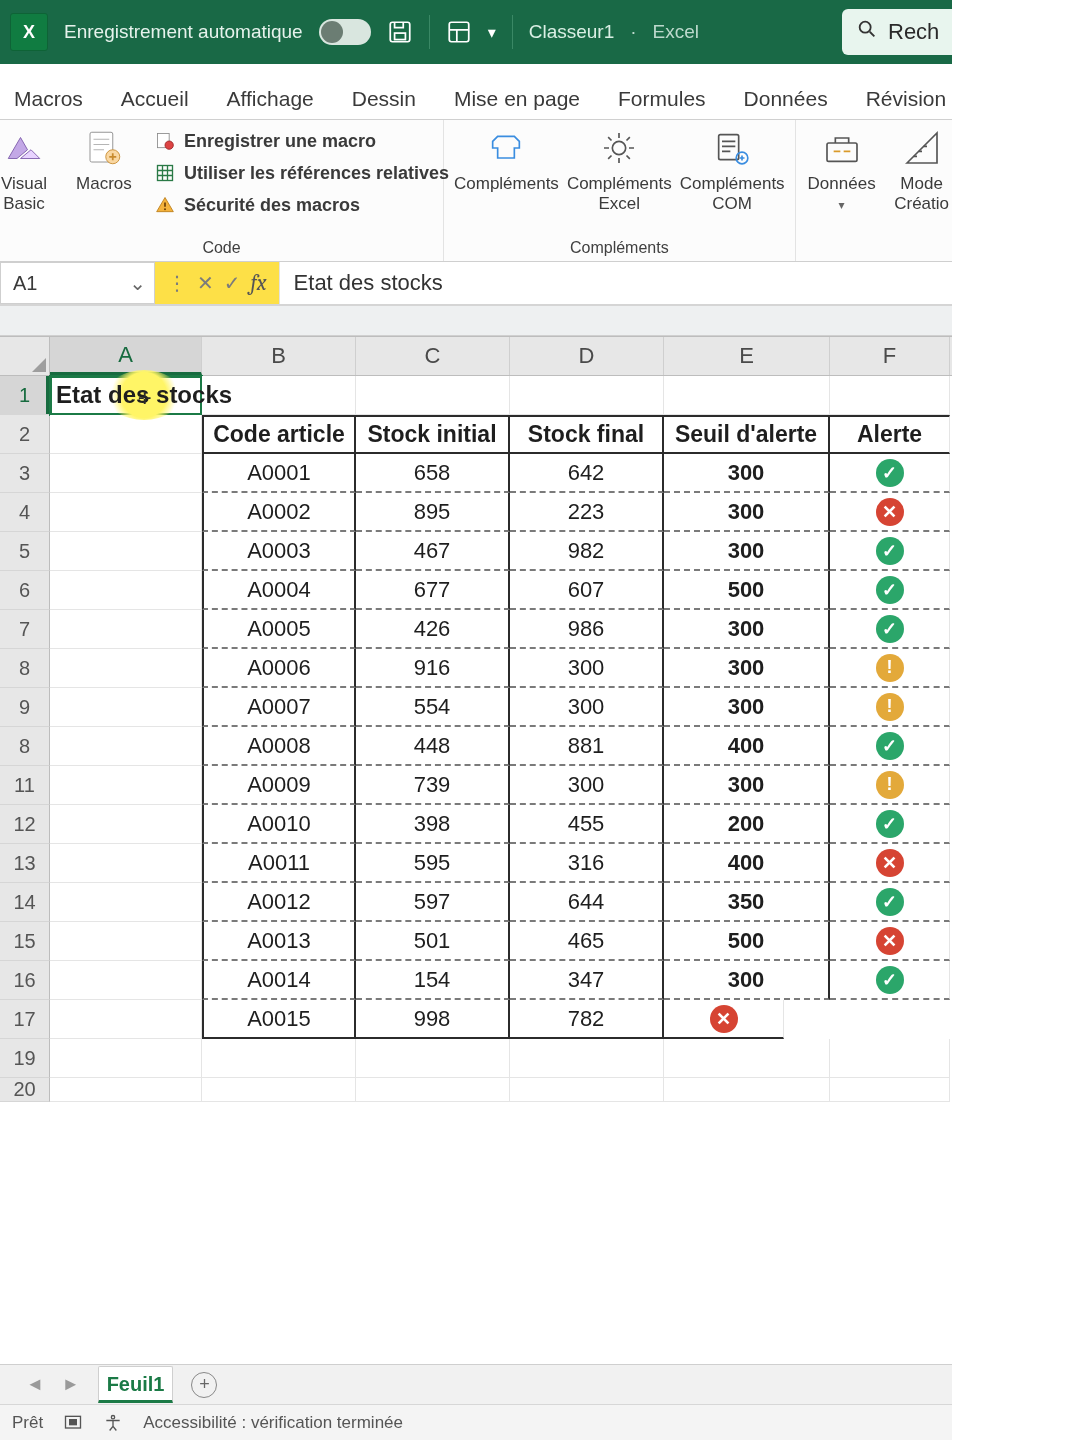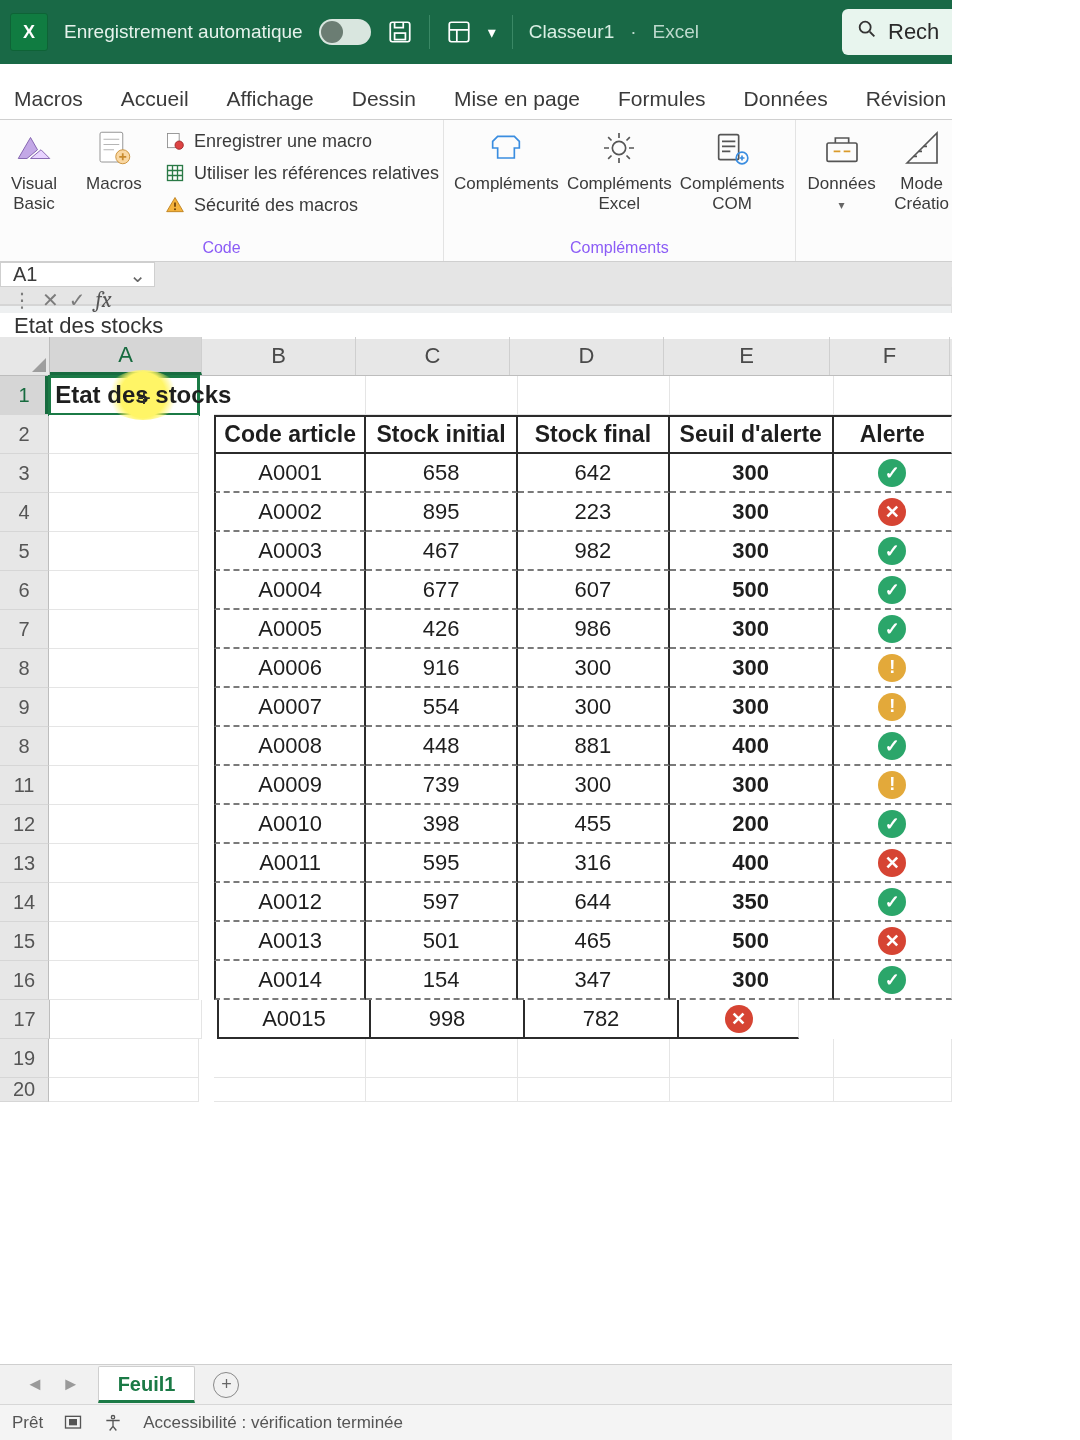--- a/index.html
+++ b/index.html
@@ -20,28 +20,28 @@
   
   .tabs { height:56px; width:100%; background:#fff; display:flex; align-items:flex-end; padding:0 10px; gap:30px; border-bottom:1px solid #d0d0d0; }
   .tab { font-size:21px; color:#3a3a3a; padding:8px 4px; cursor:pointer; white-space:nowrap; }
 
   
   .ribbon { height:142px; width:100%; background:#fcfcfc; border-bottom:1px solid #cfcfcf; display:flex; align-items:stretch; }
   .group { display:flex; flex-direction:column; align-items:center; justify-content:flex-start; padding:6px 10px 2px; border-right:1px solid #e3e3e3; position:relative; }
   .group-row { display:flex; align-items:flex-start; gap:8px; }
   .big-btn { display:flex; flex-direction:column; align-items:center; gap:4px; font-size:17px; color:#3b3b3b; min-width:72px; text-align:center; }
   .big-icon { width:44px; height:44px; display:flex; align-items:center; justify-content:center; }
-  .group-label { font-size:16px; color:#8b5cf6; position:absolute; bottom:4px; left:0; right:0; text-align:center; }
+  .group-label { font-size:16px; color:#404040; position:absolute; bottom:4px; left:0; right:0; text-align:center; }
   .small-list { display:flex; flex-direction:column; gap:10px; padding:4px 6px; }
-  .small-item { display:flex; align-items:center; gap:8px; font-size:18px; color:#3a3a3a; white-space:nowrap; }
+  .small-item { display:flex; align-items:center; gap:8px; font-size:18px; color:#3a3a3a; white-space:nowrap;font-weight:bold; }
   .si { width:22px; height:22px; display:flex; align-items:center; justify-content:center; }
   .group-comp .big-btn { min-width:100px; }
 
   
-  .namebox-row { height:44px; width:100%; border-bottom:2px solid #d5d5d5; display:flex; align-items:stretch; background:#e5e5e5;flex-direction:column; }
+  .namebox-row { height:44px; width:100%; border-bottom:2px solid #d5d5d5; display:flex; align-items:stretch; background:#fde047; }
   .name-box { width:155px; border:1px solid #cfcfcf; display:flex; align-items:center; padding:0 12px; font-size:20px; color:#3a3a3a; background:#fff; position:relative; }
   .name-dd { position:absolute; right:8px; color:#666; }
   .fx-ctrls { display:flex; align-items:center; gap:10px; padding:0 12px; border-right:1px solid #e2e2e2; }
   .fx-btn { color:#7c7c7c; font-size:20px; }
   .fx-label { font-style:italic; font-family:"Cambria", serif; color:#555; font-size:22px; }
   .formula-bar { flex:1; display:flex; align-items:center; padding:0 14px; font-size:22px; color:#333; border:none; outline:none; }
 
   .gap-row { height:30px; background:#eef0f1; width:100%; border-bottom:1px solid #d0d0d0; }
 
   
@@ -51,21 +51,21 @@
   .corner::after { content:""; position:absolute; right:3px; bottom:3px; border-style:solid; border-width:0 0 14px 14px; border-color:transparent transparent #9e9e9e transparent; }
   .ch { text-align:center; font-size:22px; color:#4a4a4a; display:flex; align-items:center; justify-content:center; border-right:1px solid #cfcfcf; user-select:none; }
   .ch.sel { background:#d6d6d6; color:#176b3f; border-bottom:3px solid #176b3f; }
   .ch.A { width:152px; } .ch.B { width:154px; } .ch.C { width:154px; } .ch.D { width:154px; } .ch.E { width:166px; } .ch.F { width:120px; }
 
   .sheet-row { display:flex; height:39px; }
   .rh { width:50px; background:#e7e7e7; border-right:1px solid #bdbdbd; border-bottom:1px solid #d6d6d6; display:flex; align-items:center; justify-content:center; font-size:20px; color:#555; }
   .rh.sel { background:#d6d6d6; color:#176b3f; position:relative; }
   .rh.sel::after { content:""; position:absolute; right:0; top:0; bottom:0; width:3px; background:#176b3f; }
   .cell { border-right:1px solid #e5e5e5; border-bottom:1px solid #e5e5e5; display:flex; align-items:center; padding:0 8px; font-size:22px; color:#1e1e1e; background:#fff; position:relative; }
-  .cA { width:152px; } .cB { width:154px;margin-left:15px; } .cC { width:154px; } .cD { width:154px; } .cE { width:166px; } .cF { width:120px; justify-content:center; }
+  .cA { width:152px; } .cB { width:154px; } .cC { width:154px; } .cD { width:154px; } .cE { width:166px; } .cF { width:120px; justify-content:center; }
 
   
   .sel-cell { outline:3px solid #1b7a46; outline-offset:-2px; }
 
   
   .title-text { font-weight:bold; font-size:24px; position:absolute; left:6px; white-space:nowrap; z-index:2; }
 
   
   .cursor-hi { position:absolute; left:56px; top:-6px; width:76px; height:50px; border-radius:50%; background:radial-gradient(circle,#fff566 0,#fff566 50%,rgba(255,245,102,0) 72%); z-index:1; }
   .cursor-mark { position:absolute; left:88px; top:13px; font-size:16px; color:#2a2a2a; z-index:3; }
@@ -81,21 +81,21 @@
 
   
   .ai { width:28px; height:28px; border-radius:50%; display:flex; align-items:center; justify-content:center; color:#fff; font-weight:bold; font-size:18px; }
   .ai.ok { background:#2ba66a; }
   .ai.bad { background:#d64433; }
   .ai.warn { background:#e3a93a; }
 
   
   .sheet-tabs { position:absolute; left:0; right:0; bottom:36px; height:40px; display:flex; align-items:center; background:#f1f1f1; border-top:1px solid #cfcfcf; padding-left:26px; gap:18px; }
   .nav-chevron { color:#9a9a9a; font-size:18px; }
-  .sheet-tab { background:#fff; border:1px solid #cfcfcf; border-bottom:3px solid #1b7a46; padding:6px 19px 4px; font-size:20px; font-weight:bold; color:#1b7a46; border-radius:2px 2px 0 0;}
+  .sheet-tab { background:#fff; border:1px solid #cfcfcf; border-bottom:3px solid #1b7a46; padding:6px 8px 4px; font-size:20px; font-weight:bold; color:#1b7a46; border-radius:2px 2px 0 0;}
   .add-sheet { width:26px; height:26px; border:1.5px solid #888; border-radius:50%; display:flex; align-items:center; justify-content:center; color:#666; font-size:18px; }
 
   .statusbar { position:absolute; left:0; right:0; bottom:0; height:36px; background:#f4f4f4; border-top:1px solid #d7d7d7; display:flex; align-items:center; gap:20px; padding:0 12px; font-size:17px; color:#555; }
   .sb-icon { color:#5a5a5a; display:flex;align-items:center; }
 </style>
 </head>
 <body>
 
 <div class="titlebar">
   <div class="excel-icon">X</div>

